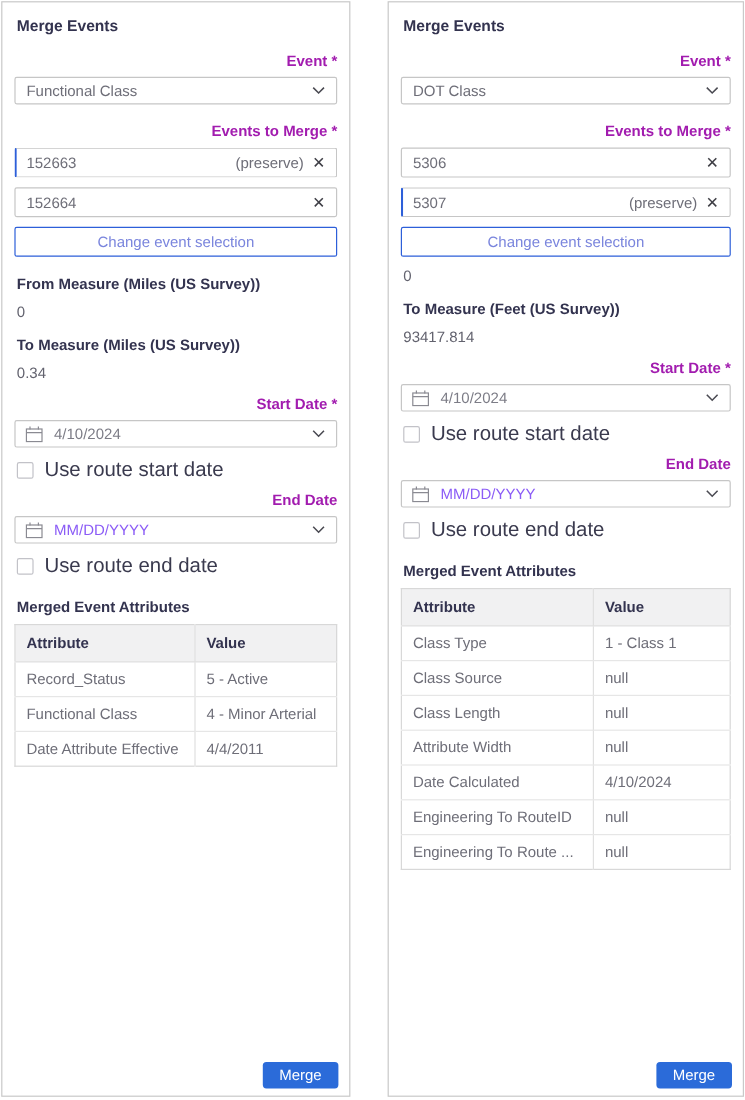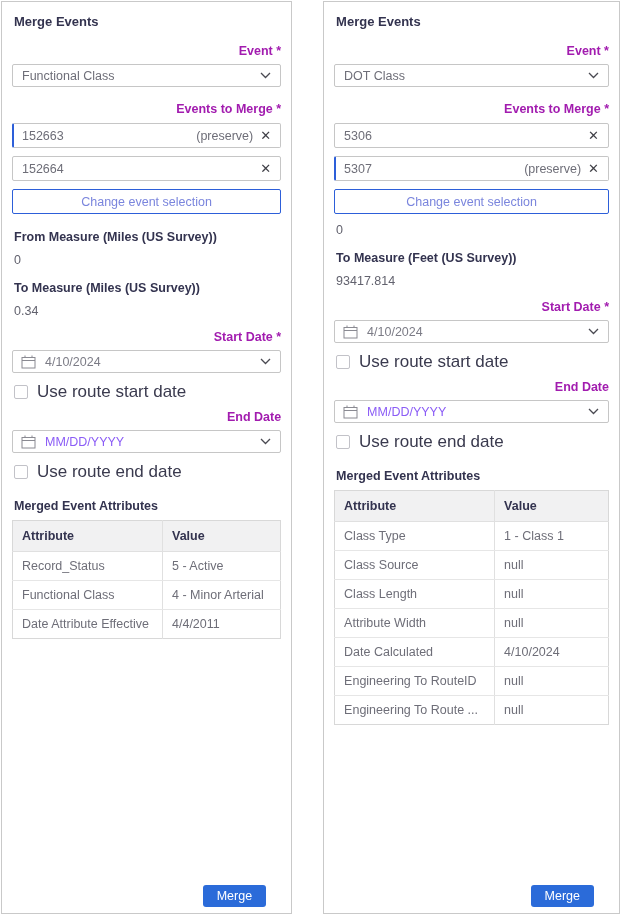--- a/index.html
+++ b/index.html
@@ -42,21 +42,21 @@
 
   .attrs-title{font-size:12.5px;font-weight:bold;color:#33334f;margin:17px 0 7px 2px;}
   table.attrs{border-collapse:collapse;width:100%;border:1px solid #d8d8d8;table-layout:fixed;}
   table.attrs th{background:#f1f1f2;font-weight:bold;color:#33334f;font-size:12.5px;text-align:left;height:30px;padding:0 0 0 9px;border-bottom:1px solid #e0e0e0;}
   table.attrs td{height:28px;color:#6e6e78;font-size:12.5px;padding:0 4px 0 9px;border-bottom:1px solid #e6e6e6;white-space:nowrap;overflow:hidden;}
   table.attrs th.c1,table.attrs td.c1{border-right:1px solid #e0e0e0;}
   table.attrs tr:last-child td{border-bottom:none;}
   .panel-left .c1{width:140px;}
   .panel-right .c1{width:150px;}
 
-  .merge-btn{position:absolute;right:25px;bottom:6px;height:22px;padding:0 14px;background:#2b6bd9;color:#fff;border:none;border-radius:3px;font-size:12.5px;font-family:inherit;cursor:pointer;}
+  .merge-btn{position:absolute;right:9px;bottom:6px;height:22px;padding:0 14px;background:#2b6bd9;color:#fff;border:none;border-radius:3px;font-size:12.5px;font-family:inherit;cursor:pointer;}
 </style>
 </head>
 <body>
 
 <div class="wrap">
 
   <section class="panel panel-left">
     <div class="title">Merge Events</div>
 
     <label class="fld fld-event">Event *</label>

